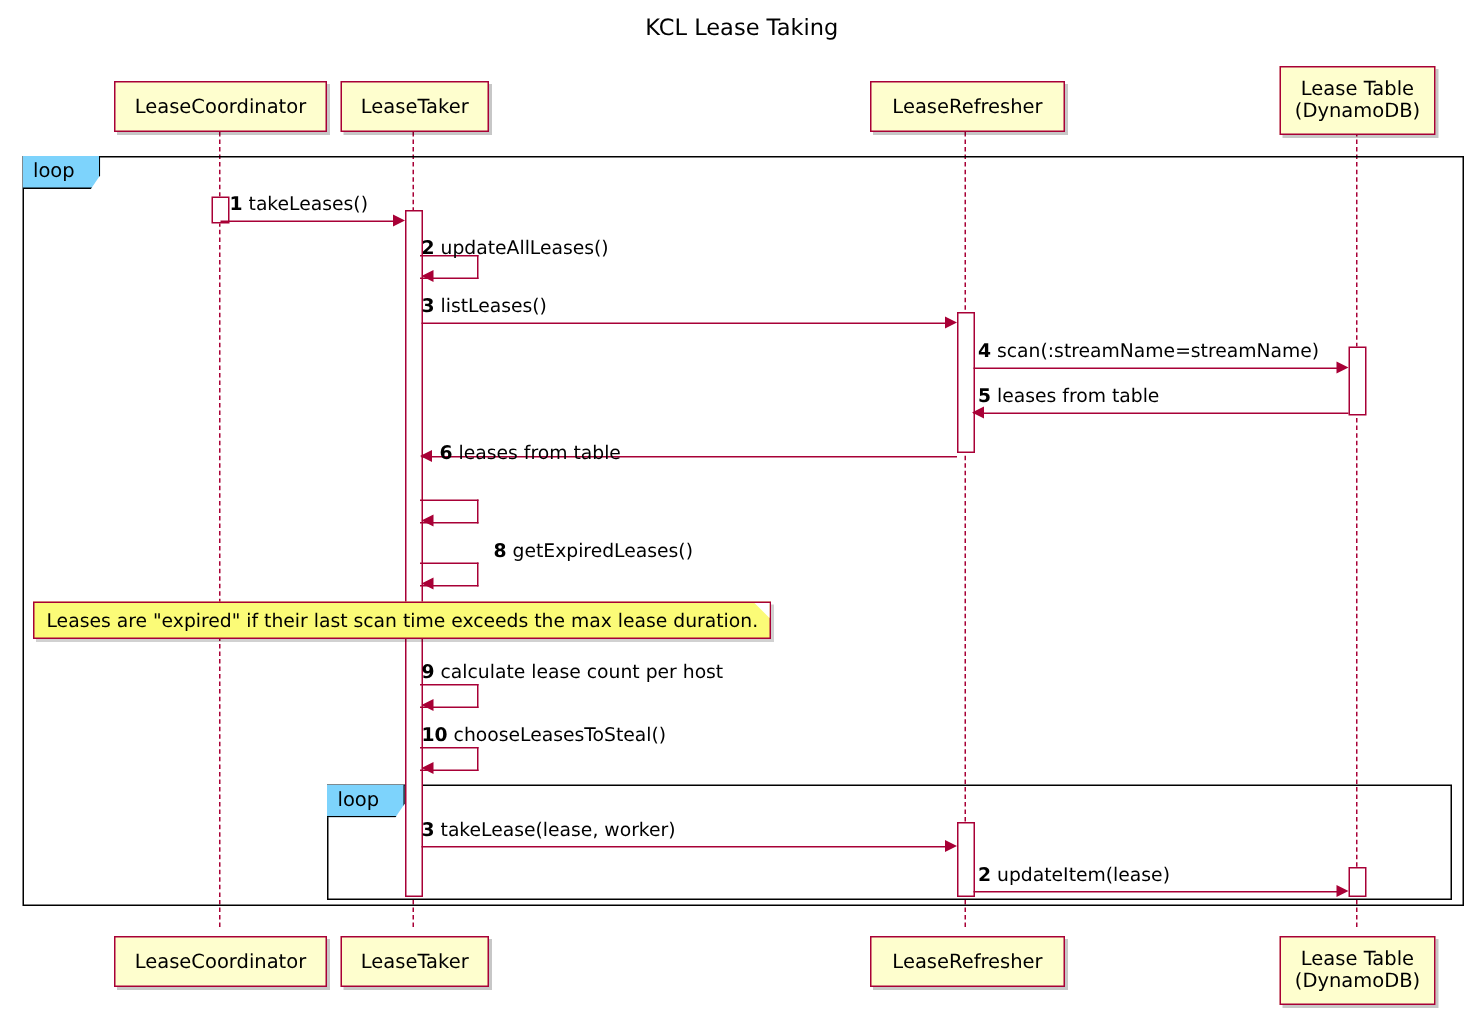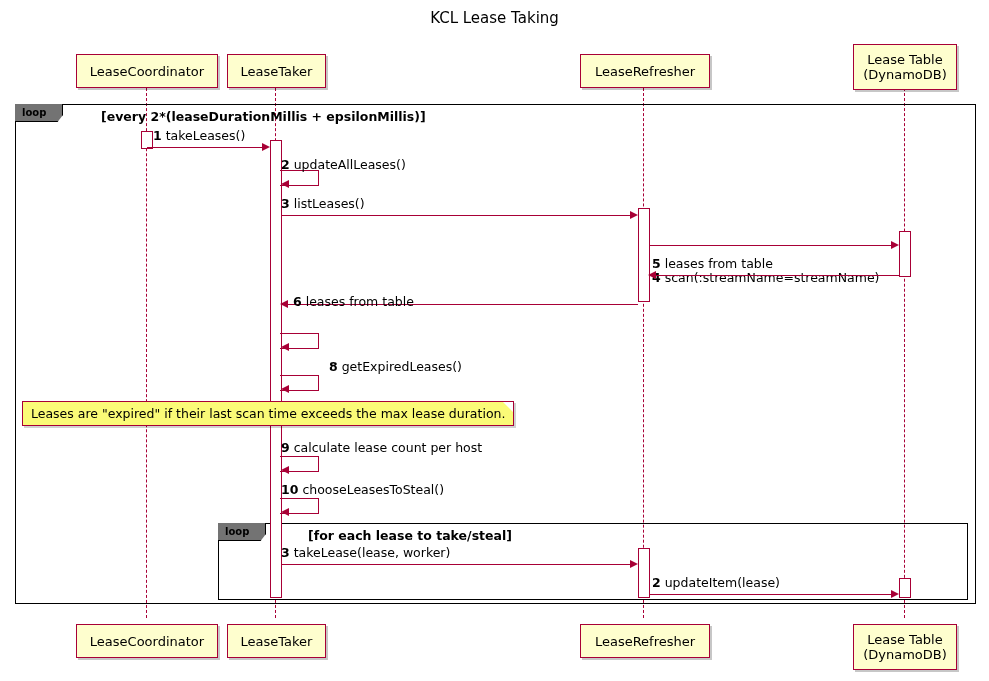--- a/index.html
+++ b/index.html
@@ -28,23 +28,23 @@
   
   .activation{
     position:absolute;background:#FFFFFF;border:1.2px solid #A80036;
     width:10px;
   }
   
   .frame{
     position:absolute;border:1.6px solid #000;background:transparent;
   }
   .frame-label{
-    position:absolute;background:#737373;border-right:1.6px solid #000;
+    position:absolute;background:#7dd3fc;border-right:1.6px solid #000;
     border-bottom:1.6px solid #000;
-    font-size:10px;font-weight:bold;color:#000;
+    font-size:13px;font-weight:normal;color:#000;
     padding:3px 16px 3px 7px;
     clip-path:polygon(0 0,100% 0,100% 58%,88% 100%,0 100%);
   }
   .frame-cond{
     position:absolute;font-size:12.5px;font-weight:bold;color:#000;
   }
   
   .arrow-line{
     position:absolute;height:0;border-top:1.2px solid #A80036;
   }
@@ -82,25 +82,23 @@
 
   <div class="title">KCL Lease Taking</div>
 
   <div class="lifeline" style="left:146px;top:88px;height:530px;"></div>
   <div class="lifeline" style="left:275px;top:88px;height:530px;"></div>
   <div class="lifeline" style="left:643px;top:88px;height:530px;"></div>
   <div class="lifeline" style="left:904px;top:88px;height:530px;"></div>
 
   <div class="frame" style="left:15px;top:104px;width:959px;height:498px;"></div>
   <div class="frame-label" style="left:15px;top:104px;">loop</div>
-  <div class="frame-cond" style="left:101px;top:109px;">[every 2*(leaseDurationMillis + epsilonMillis)]</div>
 
   <div class="frame" style="left:218px;top:523px;width:748px;height:75px;"></div>
   <div class="frame-label" style="left:218px;top:523px;">loop</div>
-  <div class="frame-cond" style="left:308px;top:528px;">[for each lease to take/steal]</div>
 
   <div class="activation" style="left:141px;top:131px;height:16px;"></div>
   <div class="activation" style="left:270px;top:140px;height:456px;"></div>
   <div class="activation" style="left:638px;top:208px;height:92px;"></div>
   <div class="activation" style="left:899px;top:231px;height:44px;"></div>
   <div class="activation" style="left:638px;top:548px;height:48px;"></div>
   <div class="activation" style="left:899px;top:578px;height:18px;"></div>
 
   <div class="participant" style="left:76px;top:54px;width:140px;height:32px;">
     <span>LeaseCoordinator</span>
@@ -132,21 +130,21 @@
 
   <div class="arrow-line" style="left:281px;top:215px;width:352px;"></div>
   <div class="arrowhead right" style="left:630px;top:211px;"></div>
   <div class="msg" style="left:281px;top:196px;">
     <b>3</b>
     <span>listLeases()</span>
   </div>
 
   <div class="arrow-line" style="left:649px;top:245px;width:245px;"></div>
   <div class="arrowhead right" style="left:891px;top:241px;"></div>
-  <div class="msg" style="left:652px;top:226px;margin-top:44px;">
+  <div class="msg" style="left:652px;top:226px;">
     <b>4</b>
     <span>scan(:streamName=streamName)</span>
   </div>
 
   <div class="arrow-line" style="left:649px;top:275px;width:250px;"></div>
   <div class="arrowhead left" style="left:648px;top:271px;"></div>
   <div class="msg" style="left:652px;top:256px;">
     <b>5</b>
     <span>leases from table</span>
   </div>

